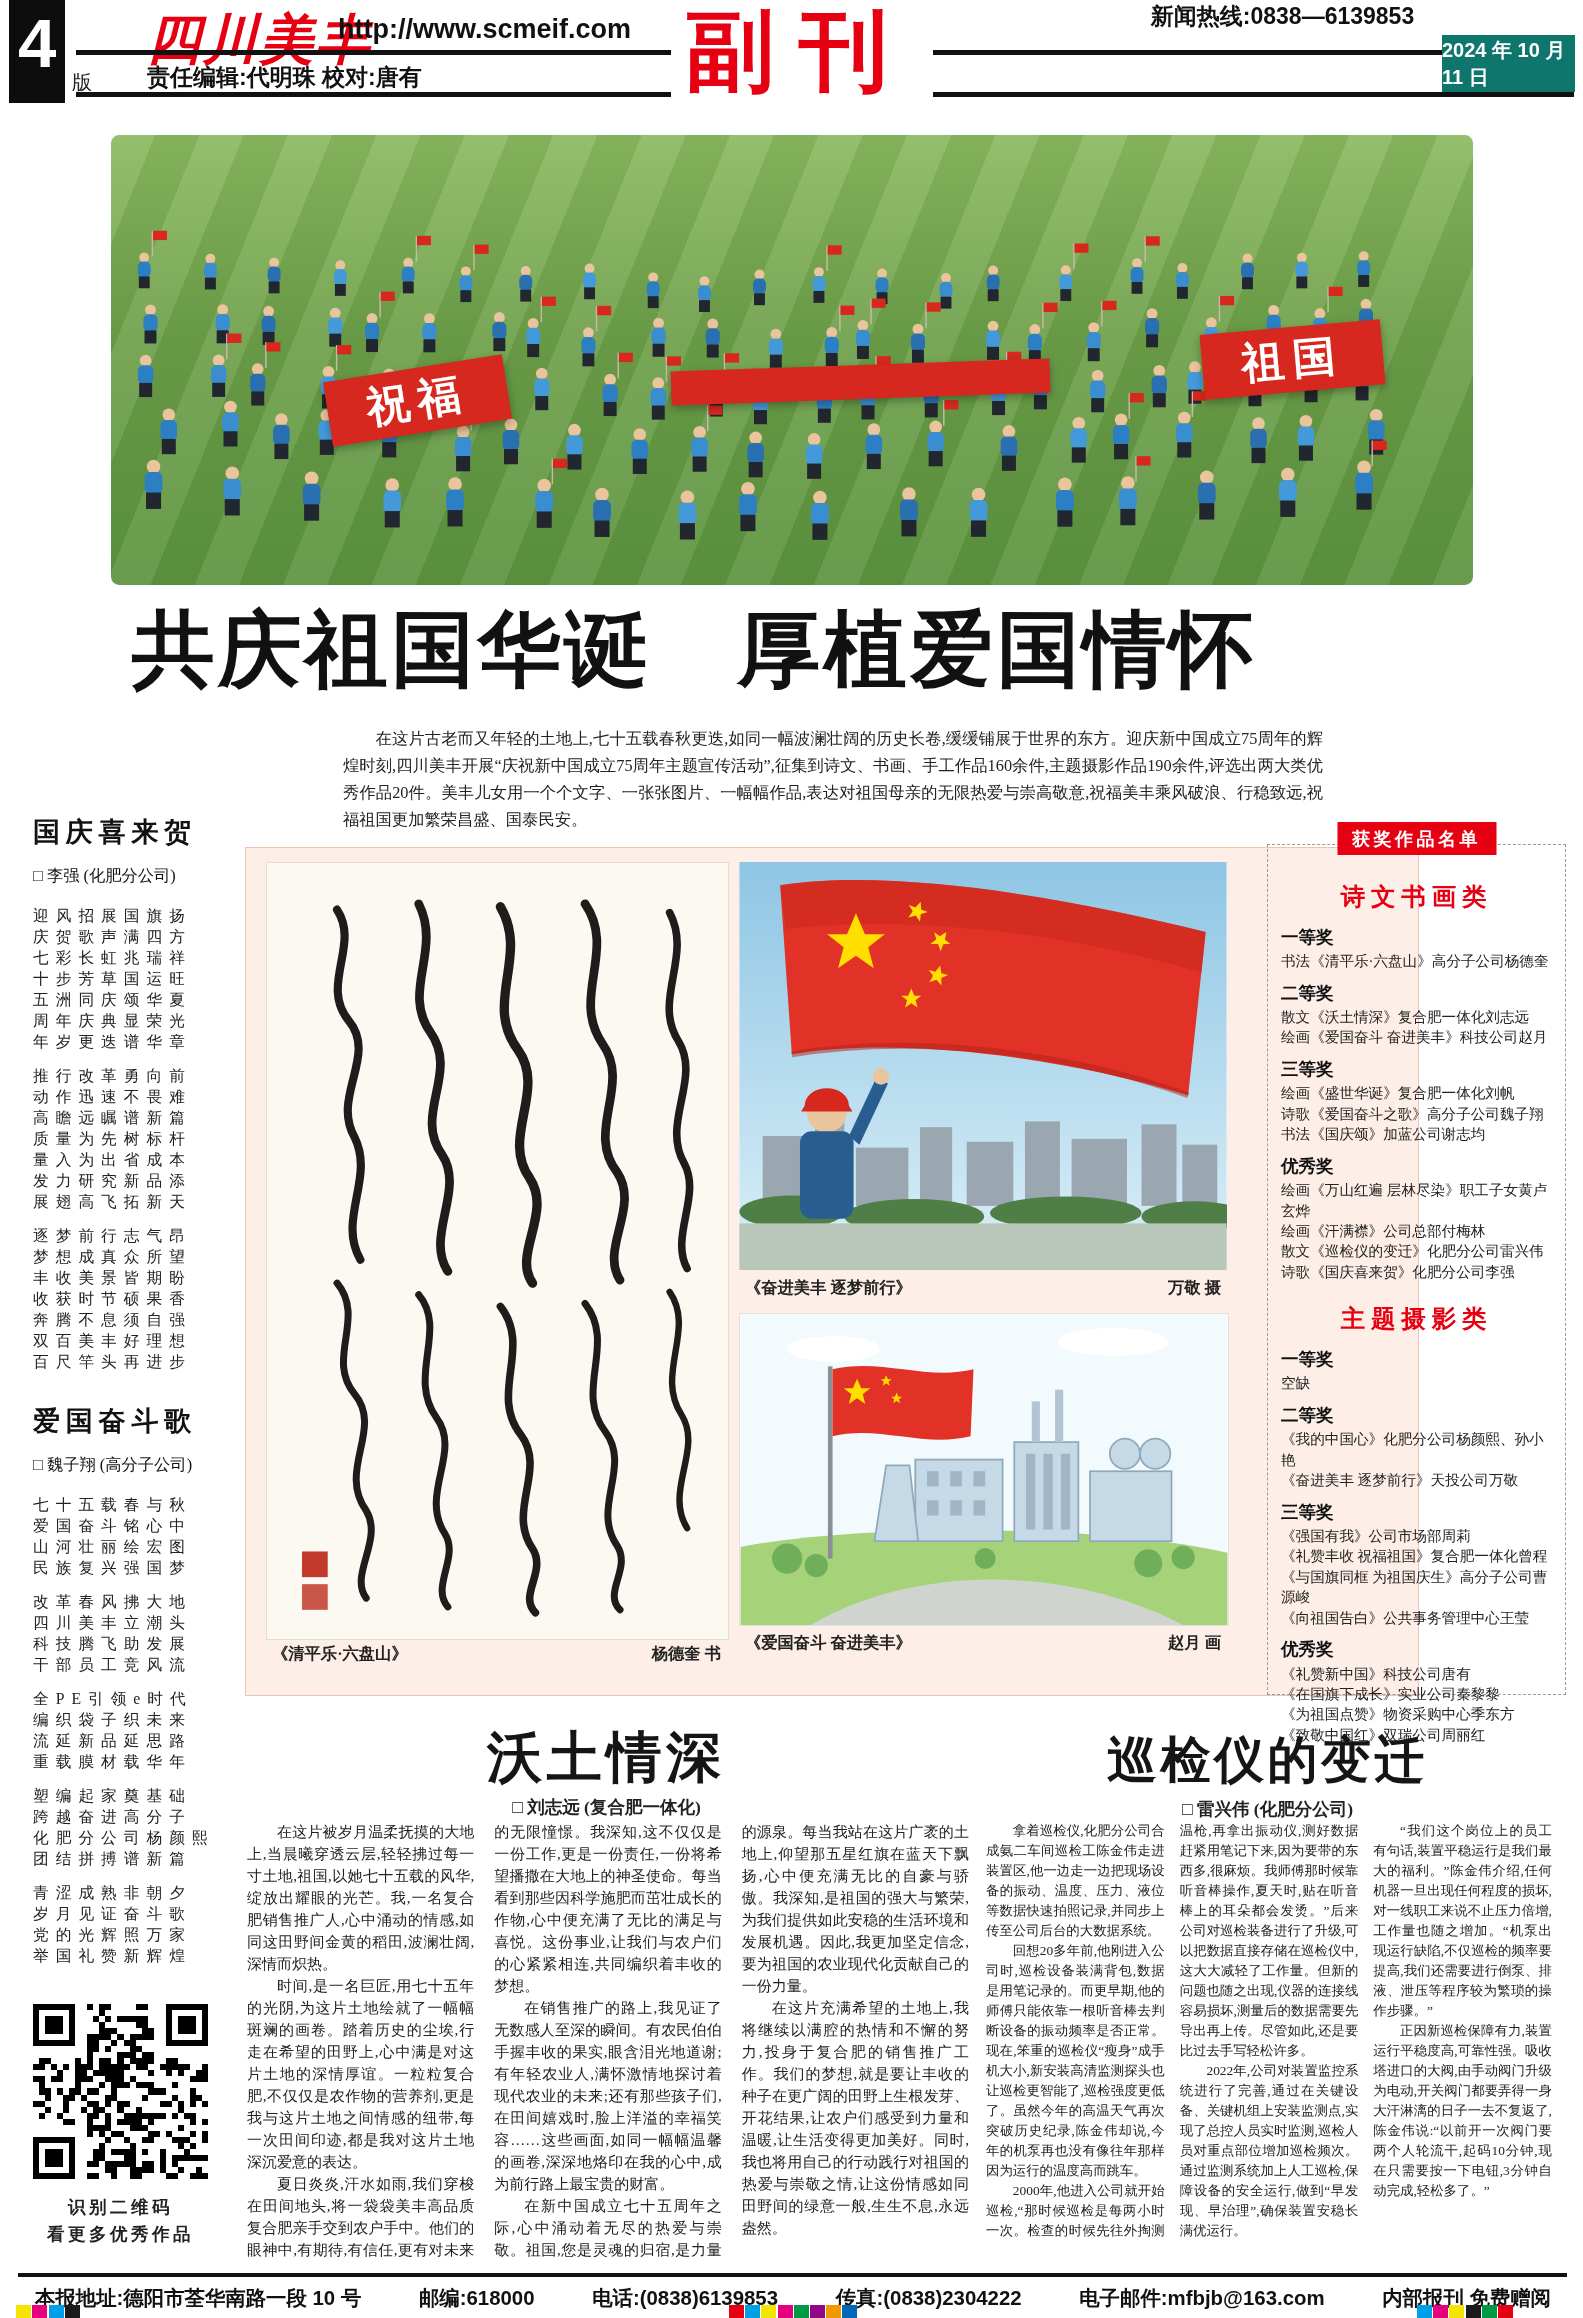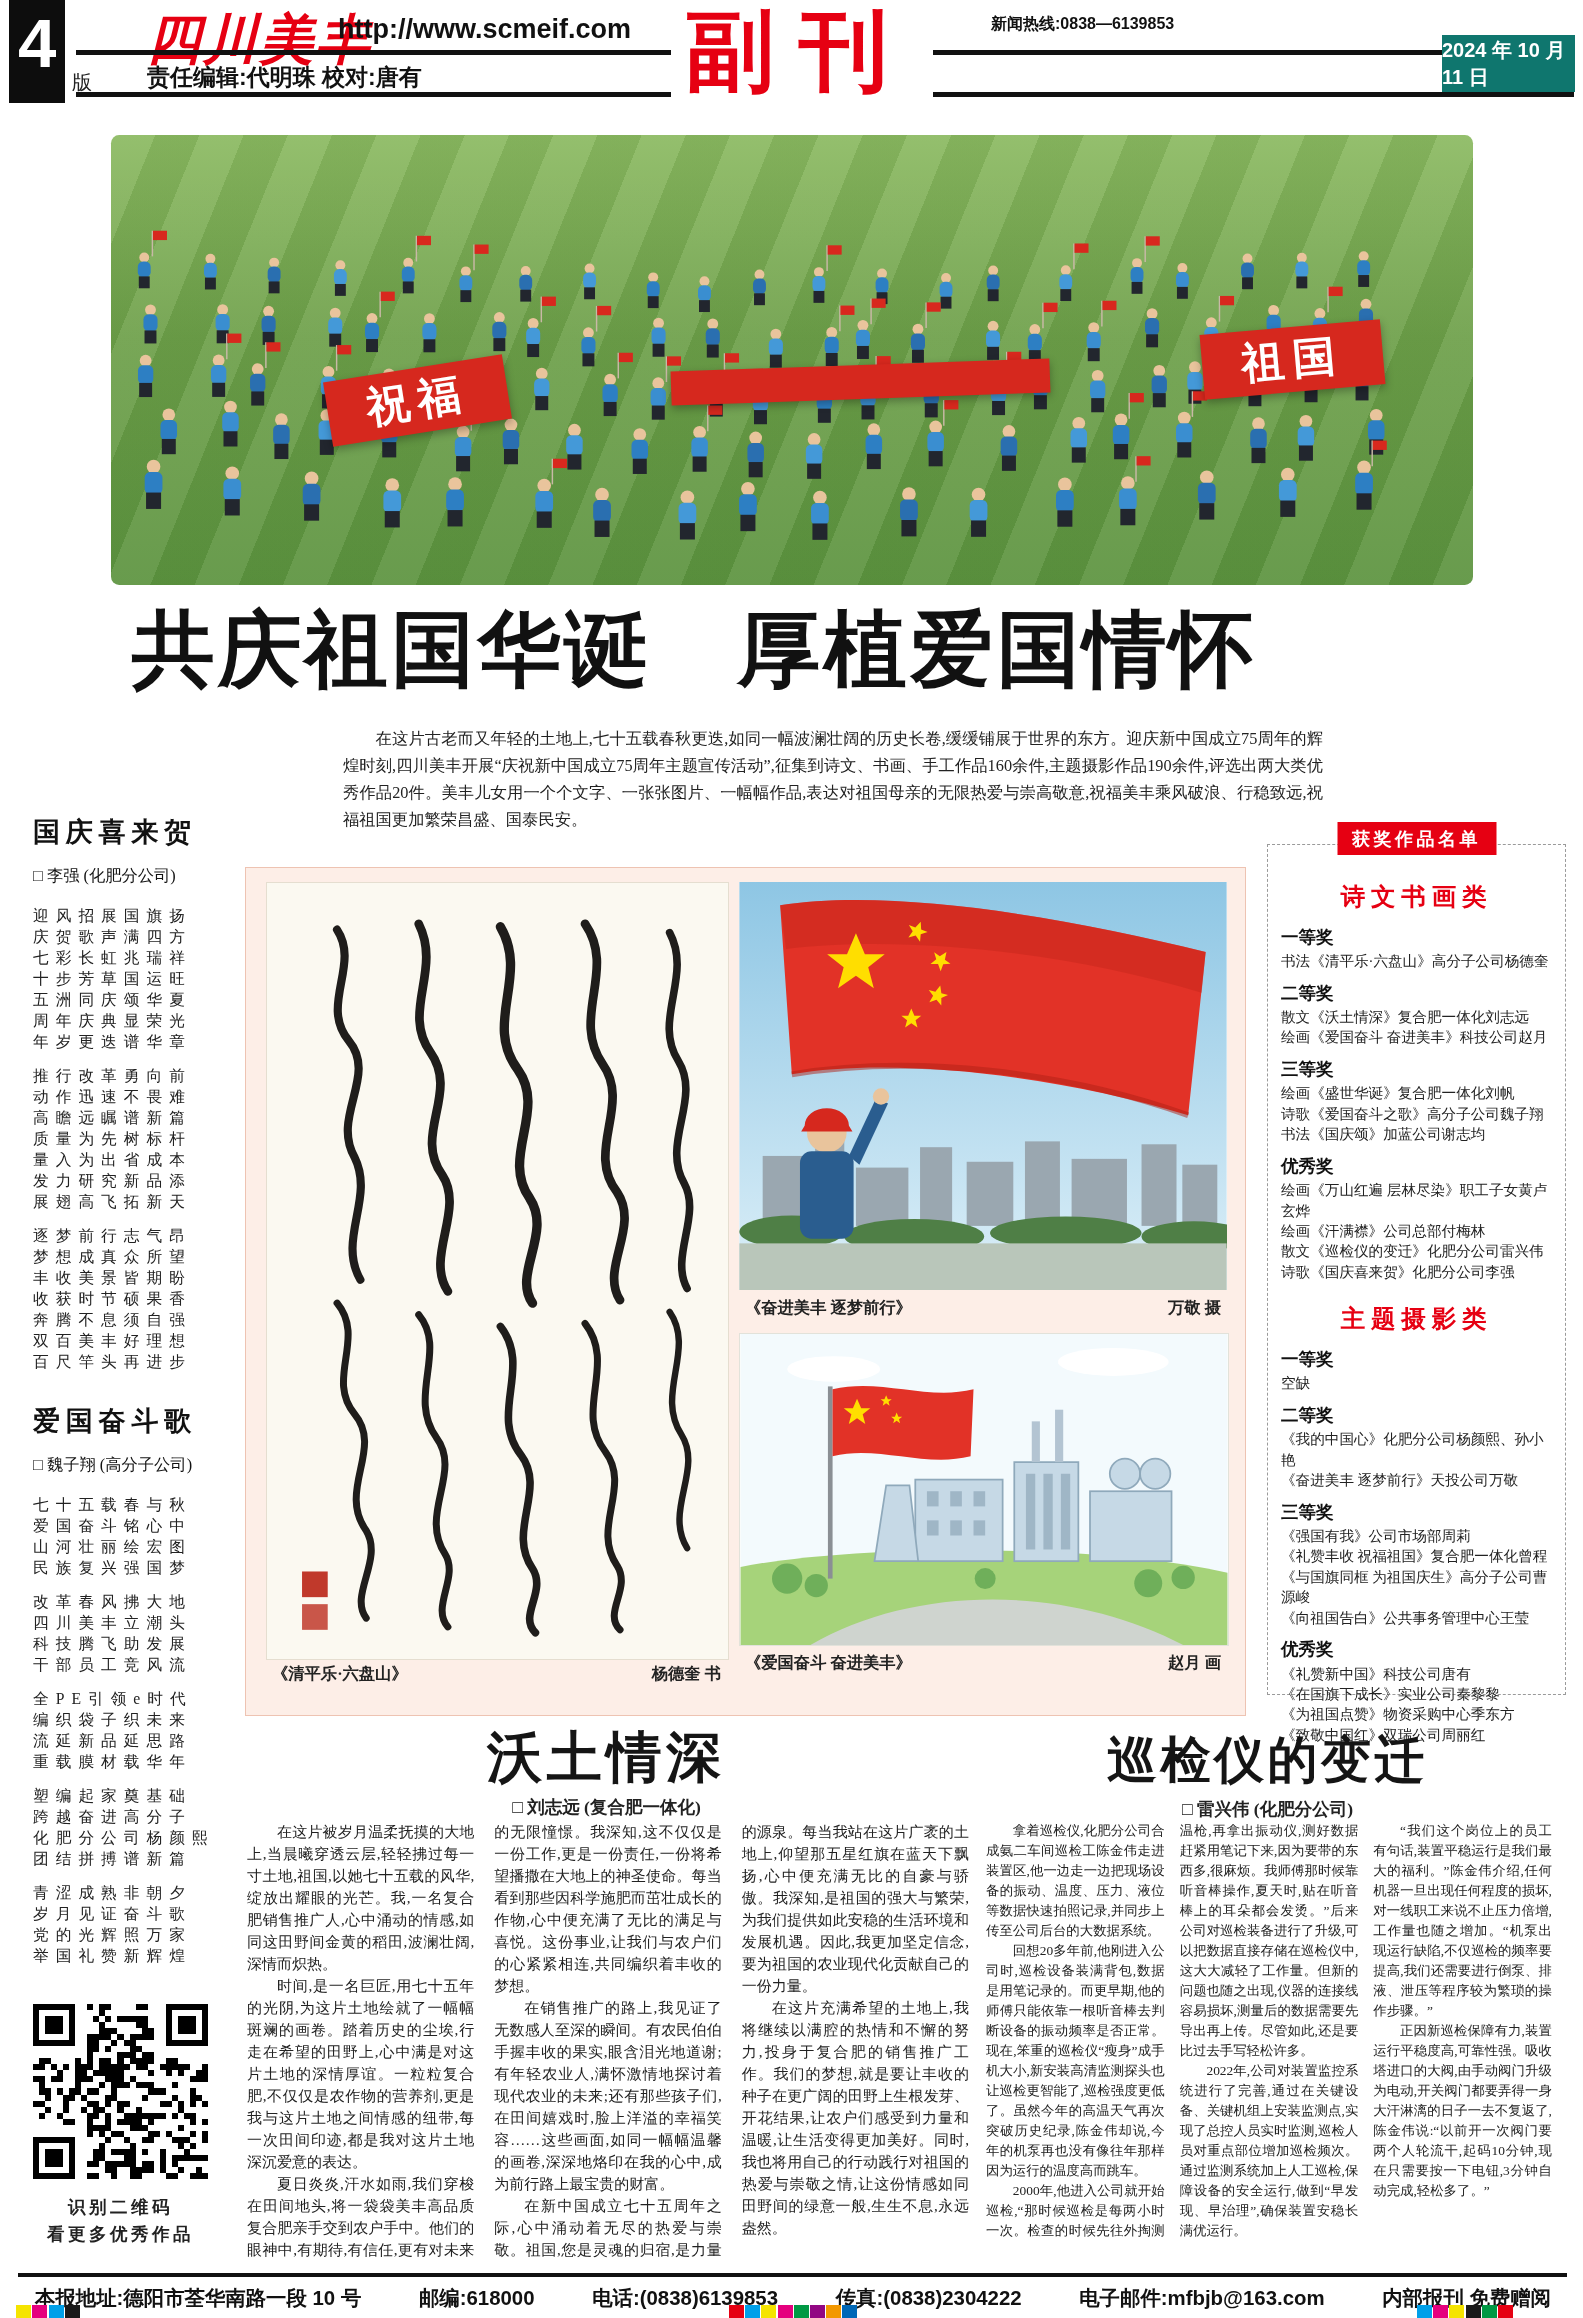--- a/index.html
+++ b/index.html
@@ -12,21 +12,21 @@
   .pagenum{font-family:"Liberation Sans","DejaVu Sans",sans-serif;font-weight:bold;font-size:69px;line-height:87px;}
   .edition-char{left:72px;top:69px;font-size:20px;color:#222;}
   .masthead-logo{left:147px;top:3.5px;font-size:54px;font-weight:900;font-style:italic;color:#e60012;letter-spacing:2.3px;}
   .masthead-url{left:338px;top:14px;font-family:"Liberation Sans","DejaVu Sans",sans-serif;font-weight:bold;font-size:27px;color:#111;}
   .rule-a1{left:76px;top:50px;width:595px;height:4.7px;background:#111;}
   .rule-a2{left:933px;top:50px;width:509px;height:4.7px;background:#111;}
   .editors{left:147px;top:62px;font-family:"Liberation Sans","DejaVu Sans",sans-serif;font-weight:bold;font-size:23px;color:#111;}
   .rule-b1{left:76px;top:92px;width:595px;height:4.7px;background:#111;}
   .rule-b2{left:933px;top:92px;width:641px;height:4.7px;background:#111;}
   .section-title{left:659px;top:0px;width:280px;text-align:center;color:#e60012;font-size:89px;font-weight:bold;letter-spacing:24.5px;line-height:103px;}
-  .hotline{left:991px;top:14px;width:583px;text-align:left;font-family:"Liberation Sans","DejaVu Sans",sans-serif;font-weight:bold;font-size:16px;color:#111;}
+  .hotline{left:991px;top:1px;width:583px;text-align:center;font-family:"Liberation Sans","DejaVu Sans",sans-serif;font-weight:bold;font-size:23px;color:#111;}
   .date-box{left:1442px;top:35px;width:133px;height:57px;background:#0f766e;color:#fff;
             font-family:"Liberation Sans","DejaVu Sans",sans-serif;font-size:20px;font-weight:bold;
             display:flex;align-items:center;justify-content:center;}
 
   
   .photo{left:111px;top:135px;width:1362px;height:450px;border-radius:8.2px;overflow:hidden;
          background:linear-gradient(180deg,#8cba62 0%,#6ea04a 45%,#5d9440 100%);}
   .photo .stripes{position:absolute;inset:0;
          background:repeating-linear-gradient(112deg,rgba(255,255,255,.07) 0 41px,rgba(20,60,10,.07) 41px 82px);}
   .photo svg{position:absolute;inset:0;width:100%;height:100%;}
@@ -49,21 +49,21 @@
   .stanza{margin:0 0 13px 0;}
   .poem-line{font-size:15.7px;line-height:21px;letter-spacing:7px;white-space:nowrap;color:#222;}
   .poem2{margin-top:31.5px;}
   .qr-wrap{margin-top:38px;width:175px;}
   .qr-box{width:175px;height:175px;background:#fff;}
   .qr-box svg{width:100%;height:100%;shape-rendering:crispEdges;}
   .qr-caption{margin-top:15px;text-align:center;font-size:17.5px;font-weight:bold;letter-spacing:3.5px;
               font-family:"Liberation Sans","DejaVu Sans",sans-serif;color:#222;line-height:27px;}
 
   
-  .gallery{left:245px;top:847px;width:1001px;height:849px;background:#fdeee7;border:1.7px solid #eec3b2;box-sizing:border-box;margin-top:20px;}
+  .gallery{left:245px;top:847px;width:1174px;height:849px;background:#fdeee7;border:1.7px solid #eec3b2;box-sizing:border-box;}
   .art{position:absolute;background:#fff;overflow:hidden;}
   .art svg{position:absolute;inset:0;width:100%;height:100%;}
   .calligraphy{left:20px;top:14px;width:461px;height:776px;background:#fbf9f1;border:0.6px solid #e5ded0;}
   .flagphoto{left:493px;top:14px;width:488px;height:408px;}
   .painting{left:493px;top:465px;width:488px;height:311px;background:#fdfdfb;border:0.6px solid #e2e2da;}
   .caption{position:absolute;display:flex;justify-content:space-between;font-size:16.3px;font-weight:bold;color:#222;}
   .cap-flag{left:499px;top:429px;width:476px;}
   .cap-calli{left:26px;top:795px;width:449px;}
   .cap-paint{left:499px;top:784px;width:476px;}
 

